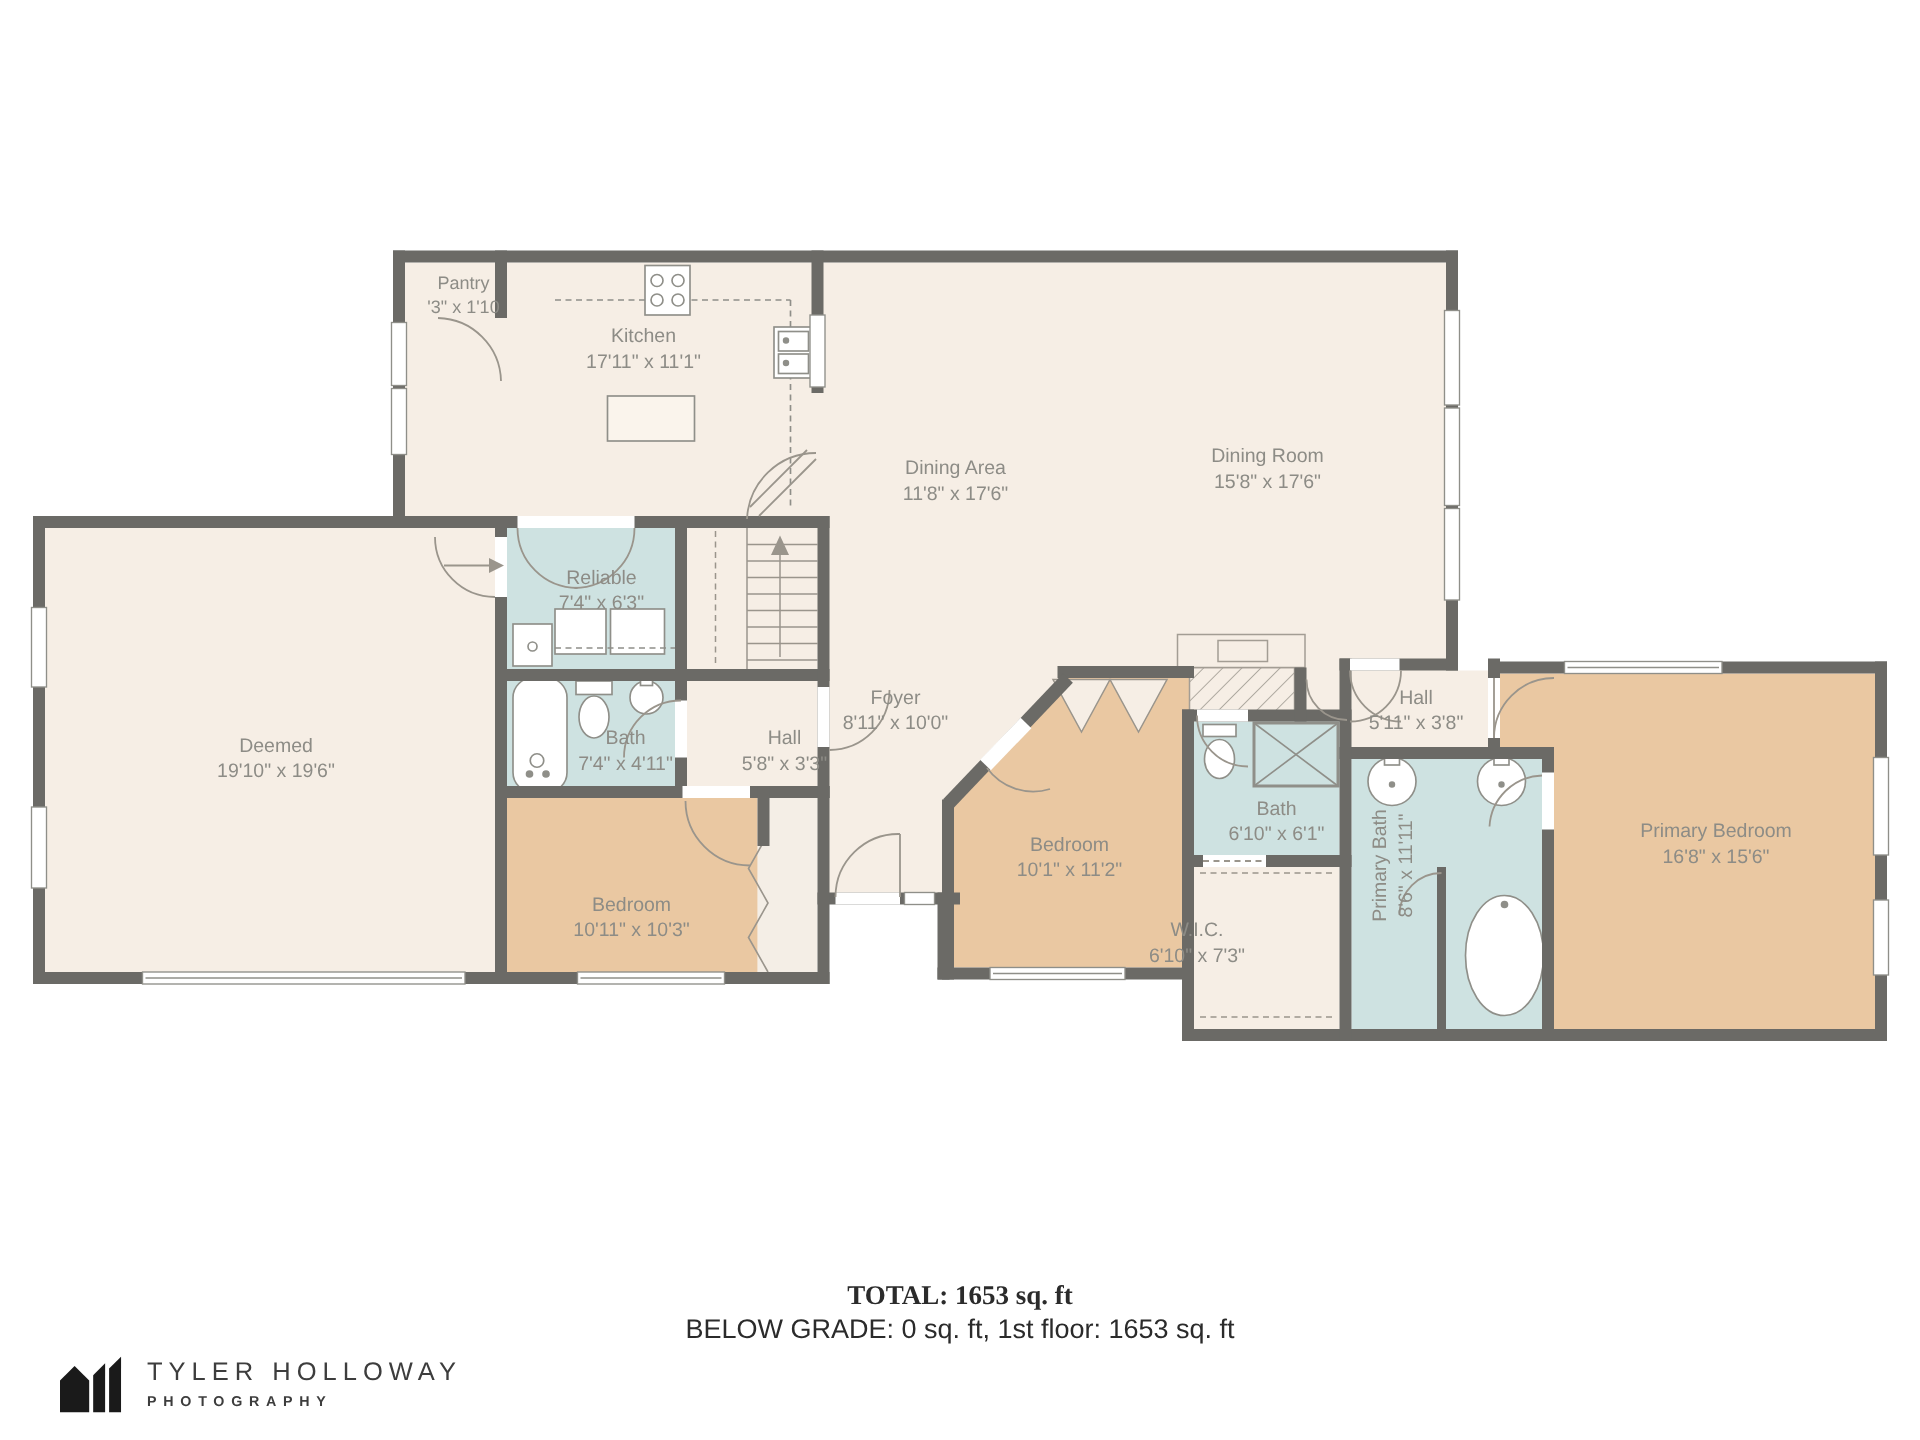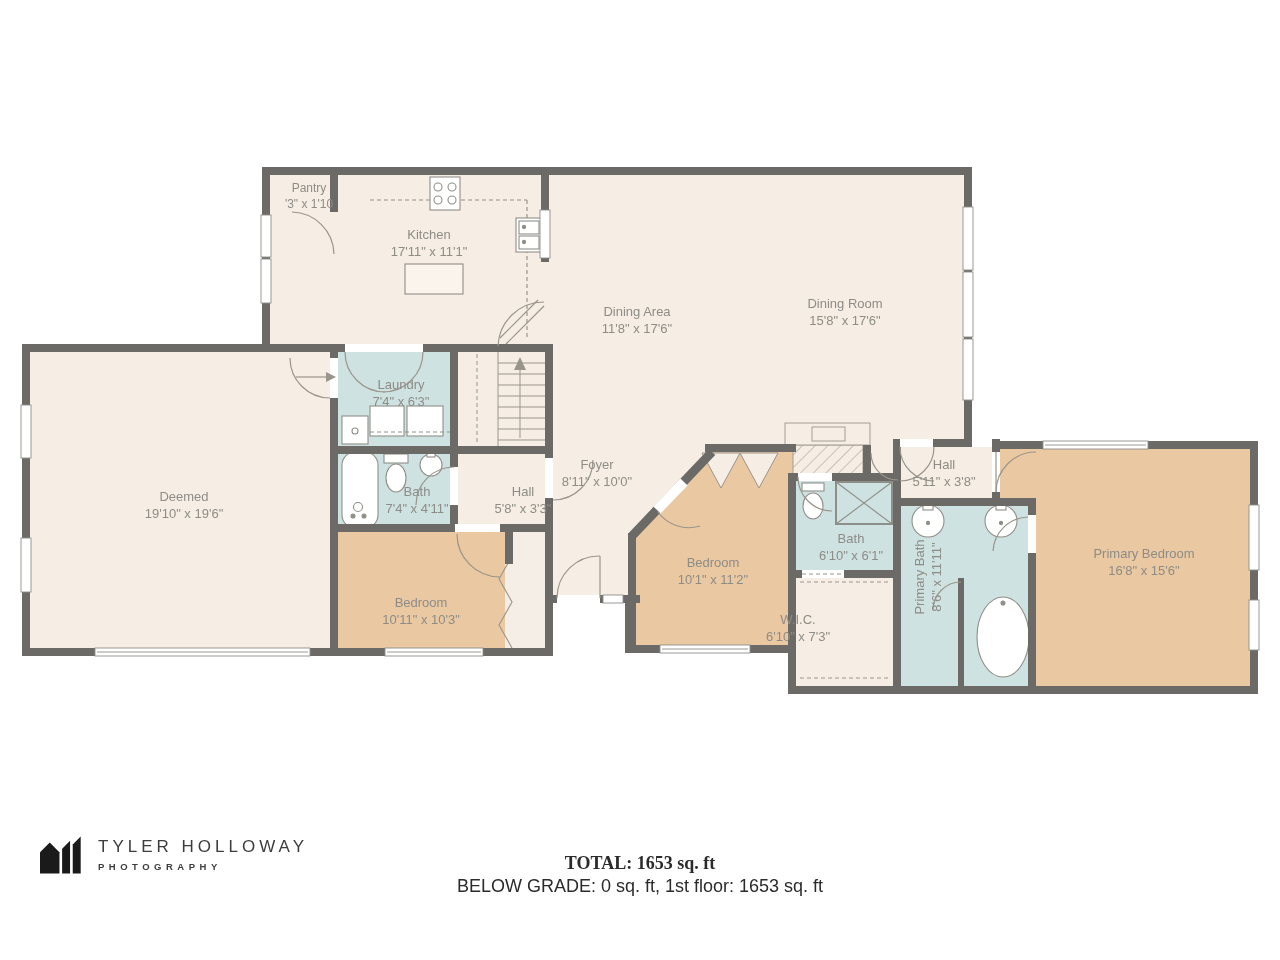--- a/index.html
+++ b/index.html
@@ -8,21 +8,21 @@
   .plan-svg{position:absolute;left:0;top:0;width:1280px;height:960px;}
   .room-label{position:absolute;transform:translate(-50%,-50%);text-align:center;
         font-size:13px;line-height:1.3;color:#8d8c86;white-space:nowrap;z-index:5;}
   .room-label span{display:block;}
   .room-label.small{font-size:12px;}
   .room-label.rot{transform:translate(-50%,-50%) rotate(-90deg);}
   .summary{position:absolute;left:0;top:852px;width:100%;text-align:center;color:#2b2b2b;z-index:5;}
   .summary .total{font-size:18px;font-weight:bold;line-height:1.25;font-family:Liberation Serif, serif;}
   .summary .line{font-size:18px;line-height:1.25;}
   .summary .disclaimer{margin-top:12px;font-size:9.5px;color:#8f8f8f;}
-  .logo{position:absolute;left:40px;top:832px;display:flex;align-items:center;z-index:5;justify-content:space-between;}
+  .logo{position:absolute;left:40px;top:900px;display:flex;align-items:center;z-index:5;justify-content:space-between;}
   .logo .houses{width:46px;height:46px;}
   .logo .text{margin-left:12px;}
   .logo .brand{font-size:17px;letter-spacing:4px;color:#3d3d3d;line-height:1.1;}
   .logo .tagline{margin-top:5px;font-size:9.5px;font-weight:bold;letter-spacing:4.5px;color:#3d3d3d;}
 </style>
 </head>
 <body>
 
 <div class="page">
 
@@ -234,38 +234,38 @@
     <path d="M871,453 A27,27 0 0 0 898,480"></path>
     <path d="M1028,517 A36,36 0 0 0 993,551"></path>
     <path d="M961,582 A28,28 0 0 0 933,610"></path>
   </g>
 </svg>
 
 <div class="room-label small" style="left:309px;top:197px">
   <span>Pantry</span>
   <span>'3" x 1'10</span>
 </div>
-<div class="room-label" style="left:429px;top:244px">
+<div class="room-label" style="left:429px;top:233px">
   <span>Kitchen</span>
   <span>17'11" x 11'1"</span>
 </div>
 <div class="room-label" style="left:637px;top:321px">
   <span>Dining Area</span>
   <span>11'8" x 17'6"</span>
 </div>
 <div class="room-label" style="left:845px;top:313px">
   <span>Dining Room</span>
   <span>15'8" x 17'6"</span>
 </div>
 <div class="room-label" style="left:184px;top:506px">
   <span>Deemed</span>
   <span>19'10" x 19'6"</span>
 </div>
 <div class="room-label" style="left:401px;top:394px">
-  <span>Laundry</span>
+  <span>Reliable</span>
   <span>7'4" x 6'3"</span>
 </div>
 <div class="room-label" style="left:417px;top:501px">
   <span>Bath</span>
   <span>7'4" x 4'11"</span>
 </div>
 <div class="room-label" style="left:523px;top:501px">
   <span>Hall</span>
   <span>5'8" x 3'3"</span>
 </div>

